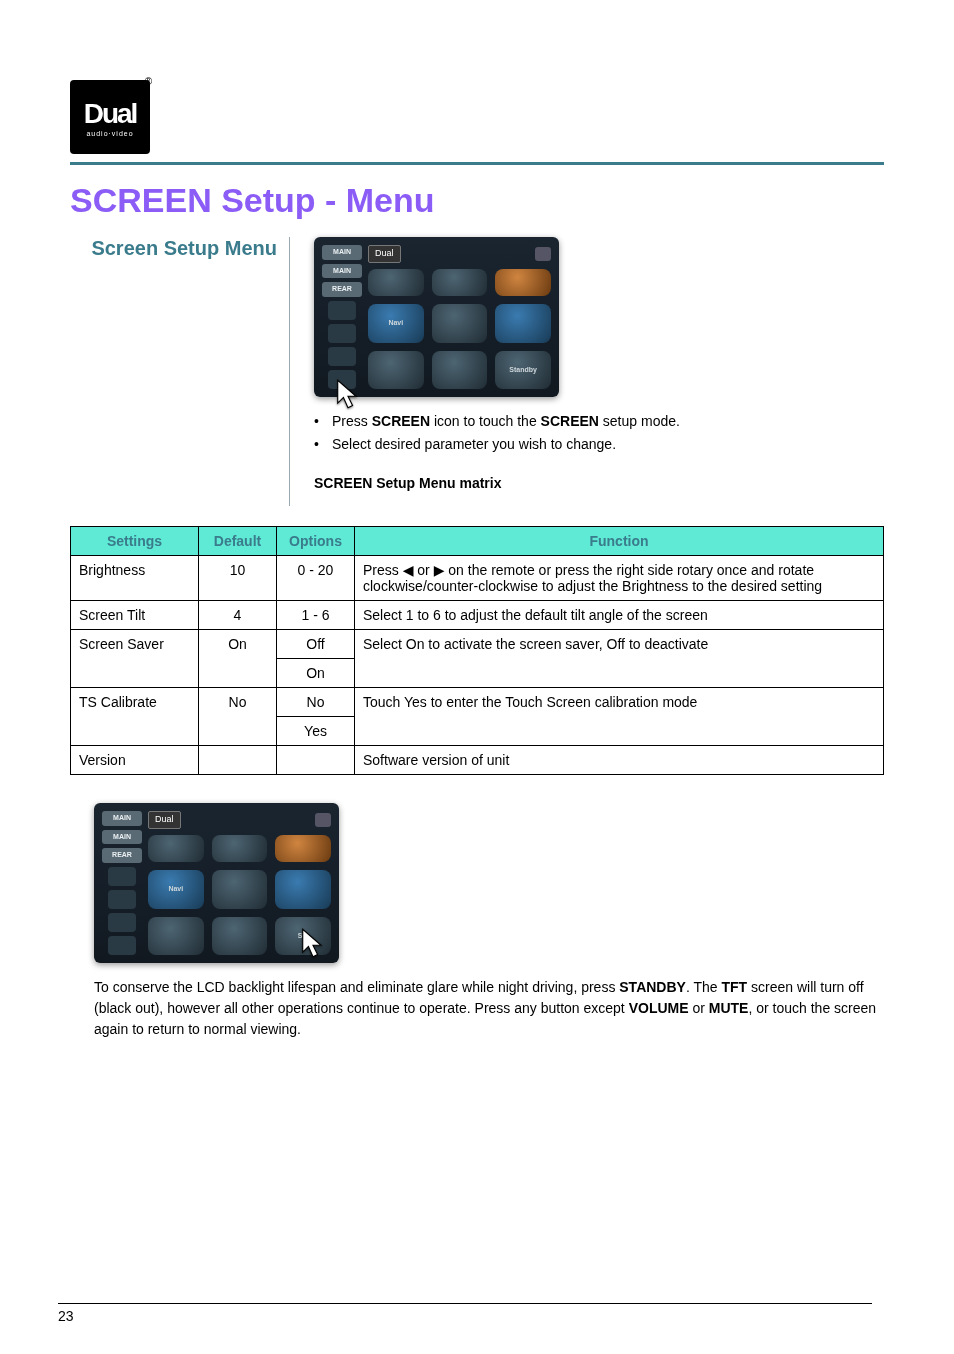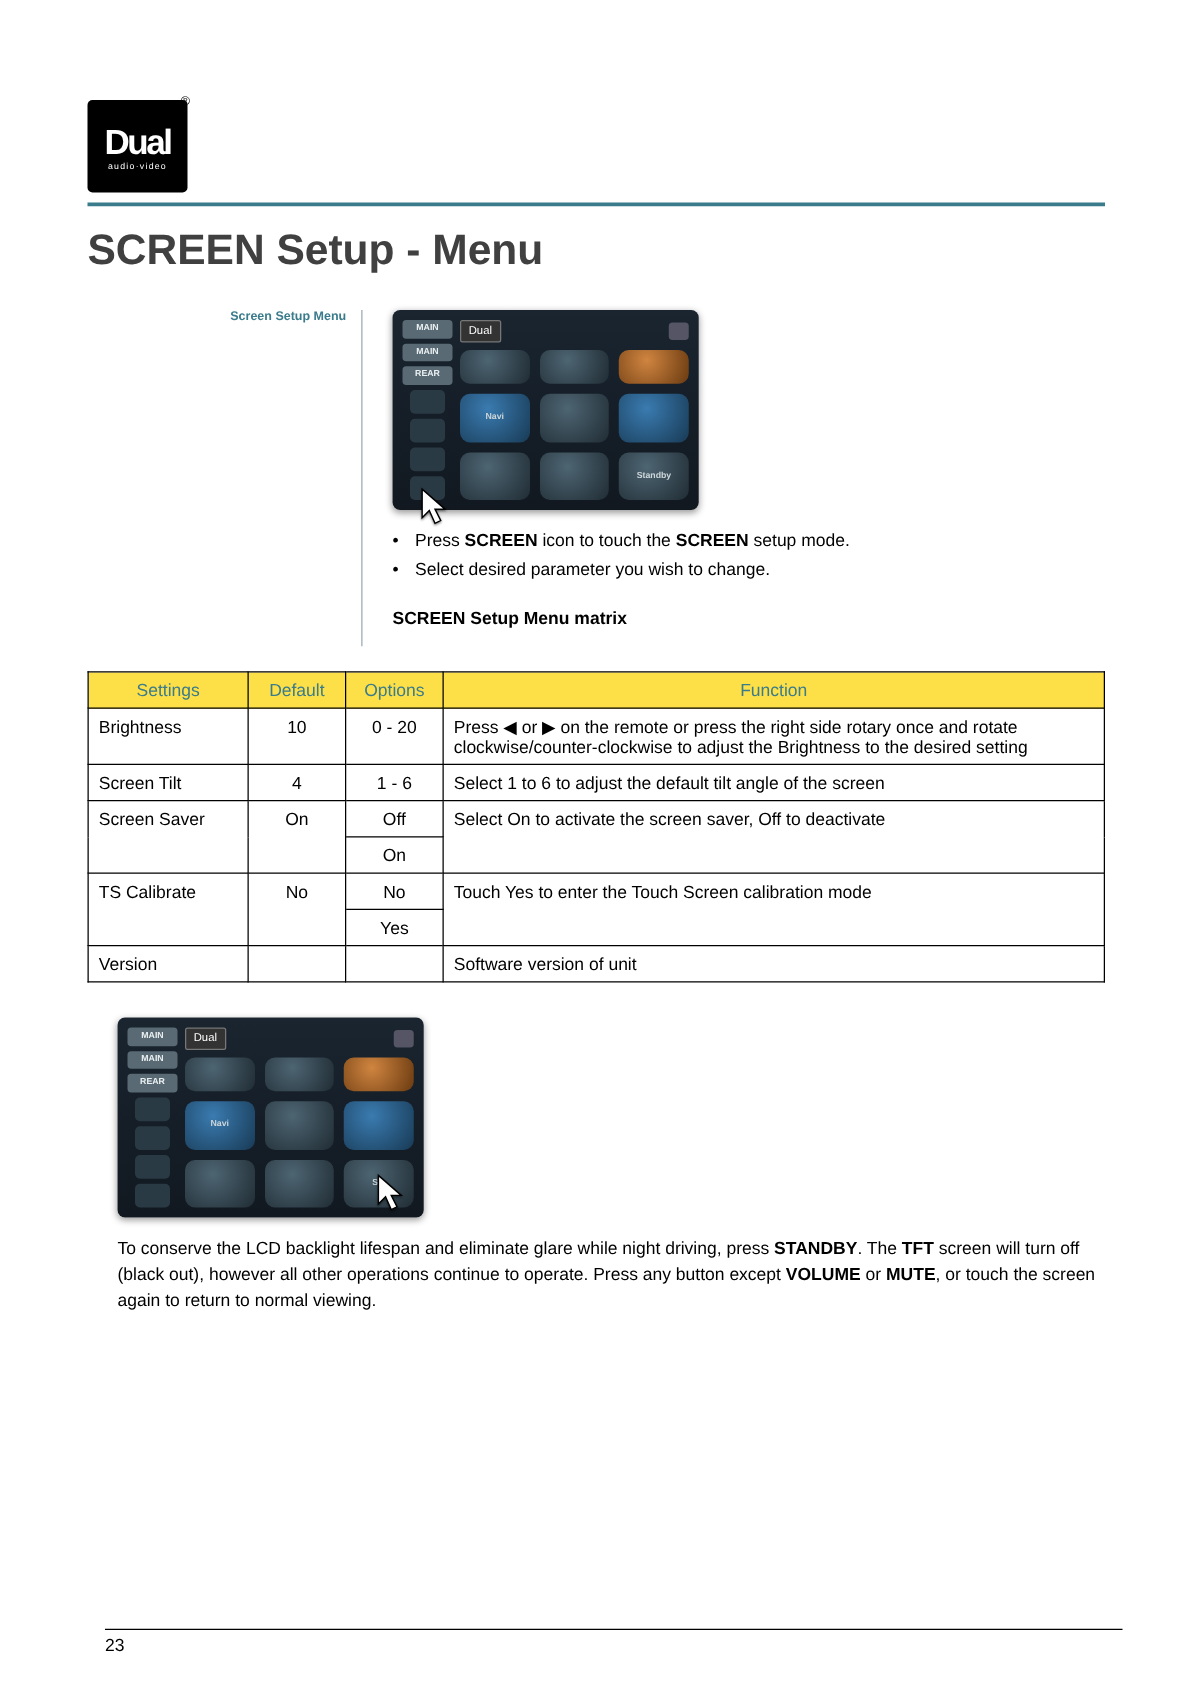--- a/index.html
+++ b/index.html
@@ -55,34 +55,34 @@
     .product-model { color: #68737a; }
     .product-op { color: #000000; }
     .hr-teal {
       border: none;
       border-top: 3px solid #3a7b8c;
       margin-bottom: 16px;
     }
     .page-title {
       font-size: 34px;
       font-weight: bold;
-      color: #404040;
-      margin-bottom: 28px;
+      color: #8b5cf6;
+      margin-bottom: 17px;
     }
     .section {
       display: flex;
       margin-bottom: 20px;
     }
     .section-label {
       width: 220px;
       text-align: right;
       padding-right: 12px;
       font-weight: bold;
       color: #3a7b8c;
-      font-size: 10px;
+      font-size: 20px;
       border-right: 1px solid #9aaab0;
       min-height: 100%;
     }
     .section-content {
       flex: 1;
       padding-left: 24px;
       font-size: 14px;
       line-height: 1.5;
     }
     .screenshot {
@@ -174,40 +174,40 @@
     .bullets li::before { content: "•"; position: absolute; left: 0; }
     .bold { font-weight: bold; }
     .matrix-caption { font-weight: bold; margin-top: 18px; margin-bottom: 12px; }
     table.matrix {
       width: 100%;
       border-collapse: collapse;
       font-size: 14px;
       margin-bottom: 28px;
     }
     table.matrix th {
-      background: #fde047;
+      background: #5eead4;
       color: #3a7b8c;
       padding: 6px 8px;
       border: 1px solid #000;
-      font-weight: normal;
+      font-weight: bold;
     }
     table.matrix td {
       padding: 6px 8px;
       border: 1px solid #000;
       vertical-align: top;
       margin-left: 32px;
     }
     table.matrix td.center { text-align: center; }
     .col-settings { width: 128px; }
     .col-default { width: 78px; }
     .col-options { width: 78px; }
     .page-number {
       position: absolute;
       bottom: 30px;
-      left: 84px;
+      left: 58px;
       font-size: 14px;
       border-top: 1px solid #000;
       width: 814px;
       padding-top: 4px;
     }
   </style>
 </head>
 <body>
 
 <div class="header-row">

